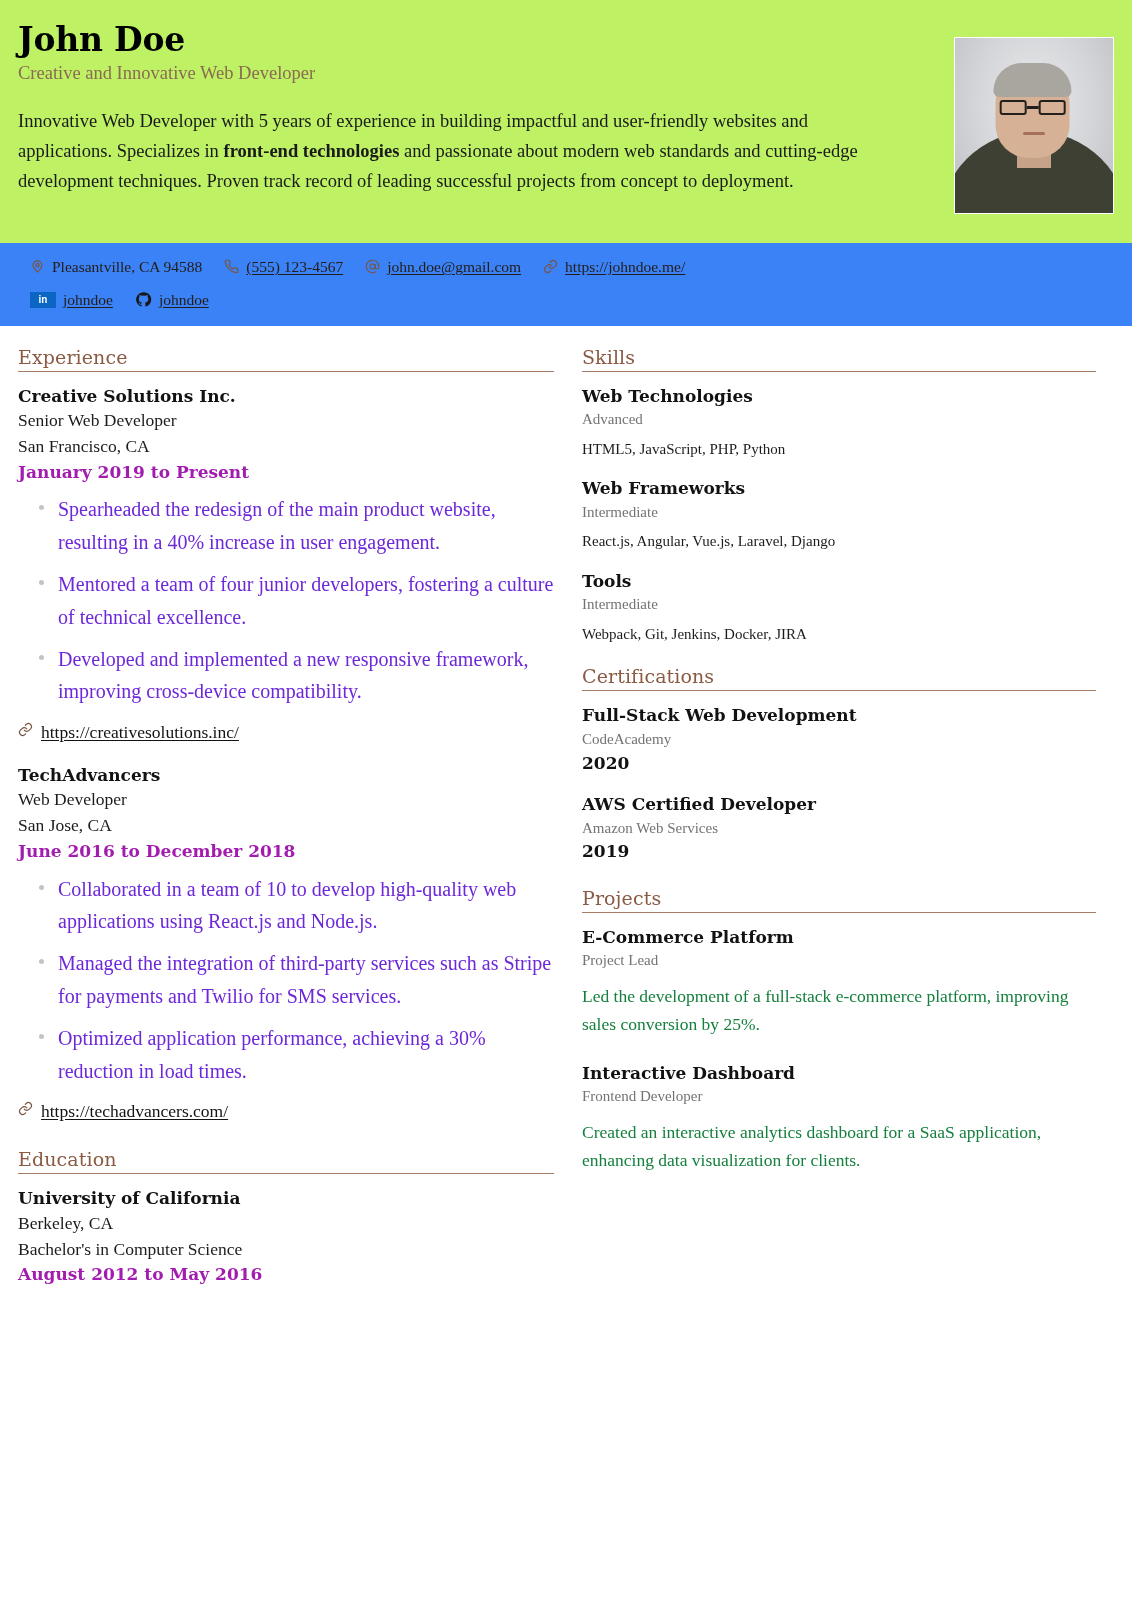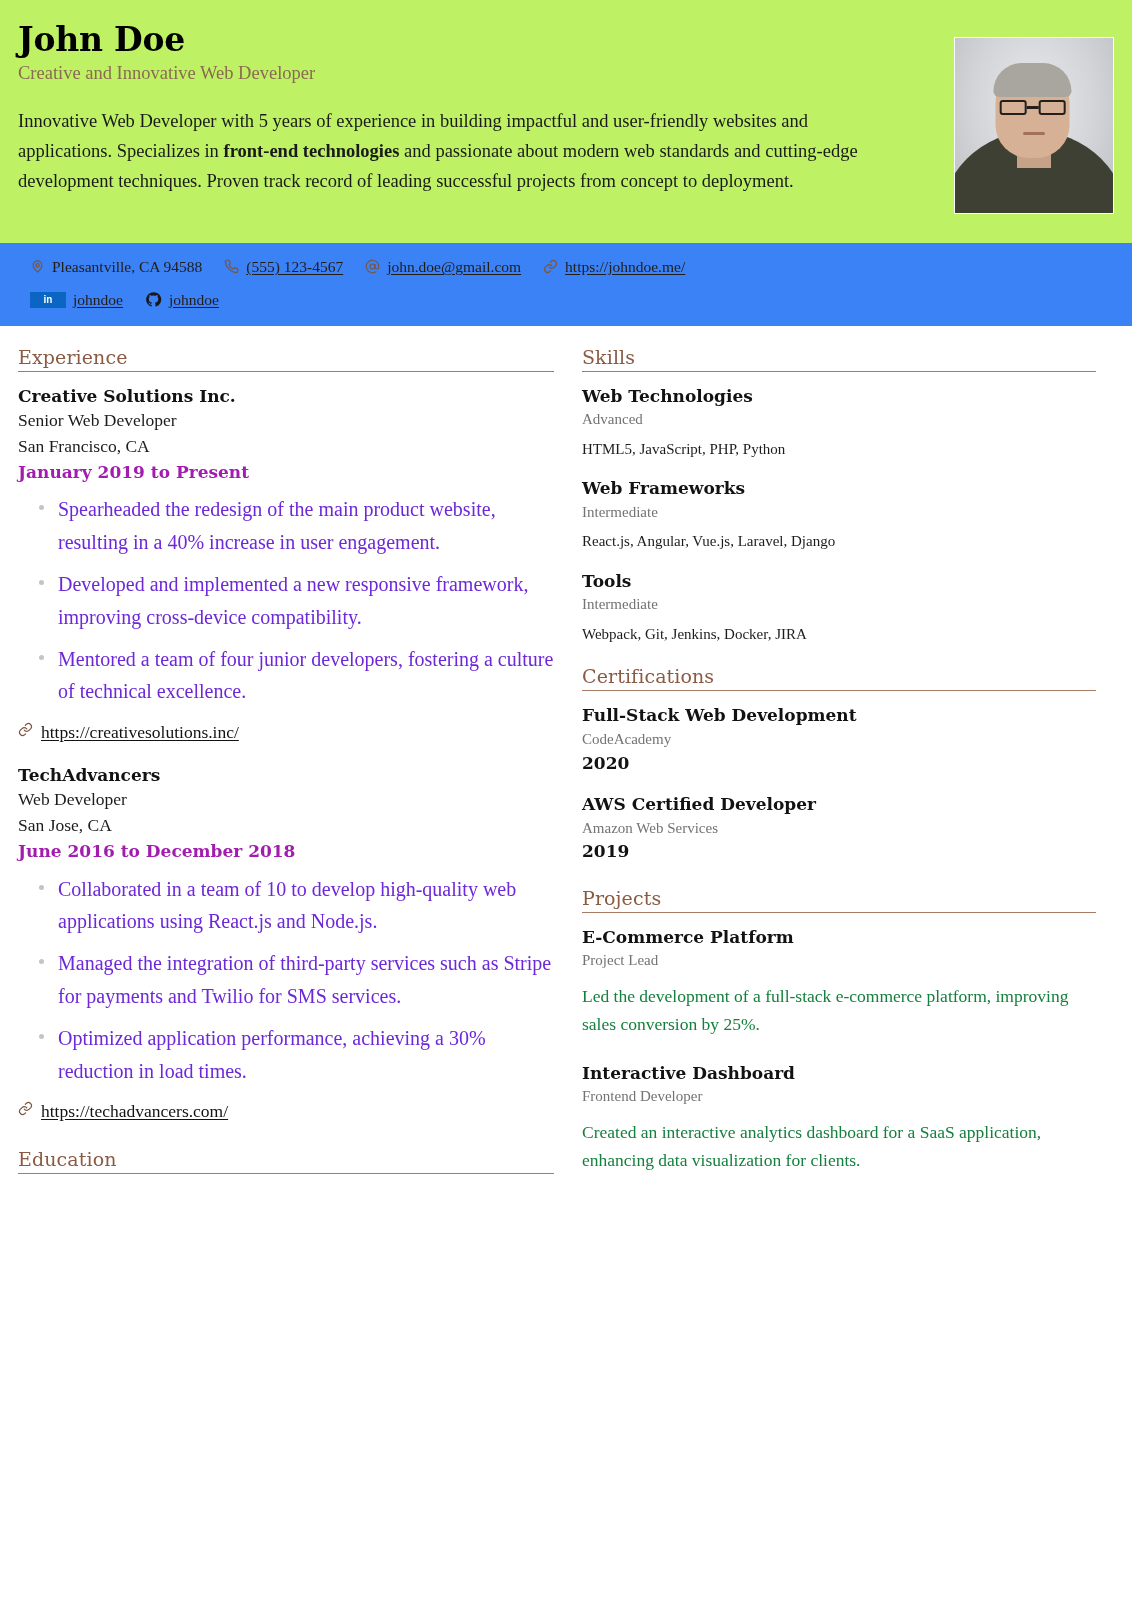--- a/index.html
+++ b/index.html
@@ -179,21 +179,21 @@
   .citem a.ctext {
     color: #241c17;
     text-decoration: underline;
     text-underline-offset: 2px;
   }
 
   .icn { display: inline-flex; align-items: center; justify-content: center; }
   .icn svg { display: block; }
 
   .li-badge {
-    width: 36px; height: 16px;
+    width: 26px; height: 16px;
     background: #0a66c2;
     border-radius: 0;
     display: inline-flex;
     align-items: center;
     justify-content: center;
     color: #ffffff;
     font-family: "Liberation Sans", sans-serif;
     font-size: 10px;
     font-weight: bold;
     line-height: 1;
@@ -421,22 +421,22 @@
       <div class="section">
         <div class="section-title">Experience</div>
 
         <div class="entry">
           <div class="entry-title">Creative Solutions Inc.</div>
           <div class="entry-sub">Senior Web Developer</div>
           <div class="entry-loc">San Francisco, CA</div>
           <div class="entry-date">January 2019 to Present</div>
           <ul class="bullets">
             <li>Spearheaded the redesign of the main product website, resulting in a 40% increase in user engagement.</li>
+            <li>Mentored a team of four junior developers, fostering a culture of technical excellence.</li>
             <li>Developed and implemented a new responsive framework, improving cross-device compatibility.</li>
-            <li>Mentored a team of four junior developers, fostering a culture of technical excellence.</li>
           </ul>
           <span class="entry-link">
             <span class="icn">
               <svg width="15" height="15" viewBox="0 0 24 24" fill="none" stroke="#7a5440" stroke-width="1.9" stroke-linecap="round">
                 <path d="M10 13a5 5 0 0 0 7.5.5l3-3a5 5 0 0 0-7-7l-1.7 1.7"></path>
                 <path d="M14 11a5 5 0 0 0-7.5-.5l-3 3a5 5 0 0 0 7 7L12.2 19"></path>
               </svg>
             </span>
             <a href="#">https://creativesolutions.inc/</a>
           </span>
@@ -459,20 +459,26 @@
                 <path d="M14 11a5 5 0 0 0-7.5-.5l-3 3a5 5 0 0 0 7 7L12.2 19"></path>
               </svg>
             </span>
             <a href="#">https://techadvancers.com/</a>
           </span>
         </div>
       </div>
 
       <div class="section" style="margin-top:26px;">
         <div class="section-title">Education</div>
+        <div class="entry">
+          <div class="entry-title">University of California</div>
+          <div class="entry-loc">Berkeley, CA</div>
+          <div class="entry-sub">Bachelor's in Computer Science</div>
+          <div class="entry-date">August 2012 to May 2016</div>
+        </div>
       </div>
 
     </div>
 
     <div class="col-right">
 
       <div class="section">
         <div class="section-title">Skills</div>
 
         <div class="blk">

